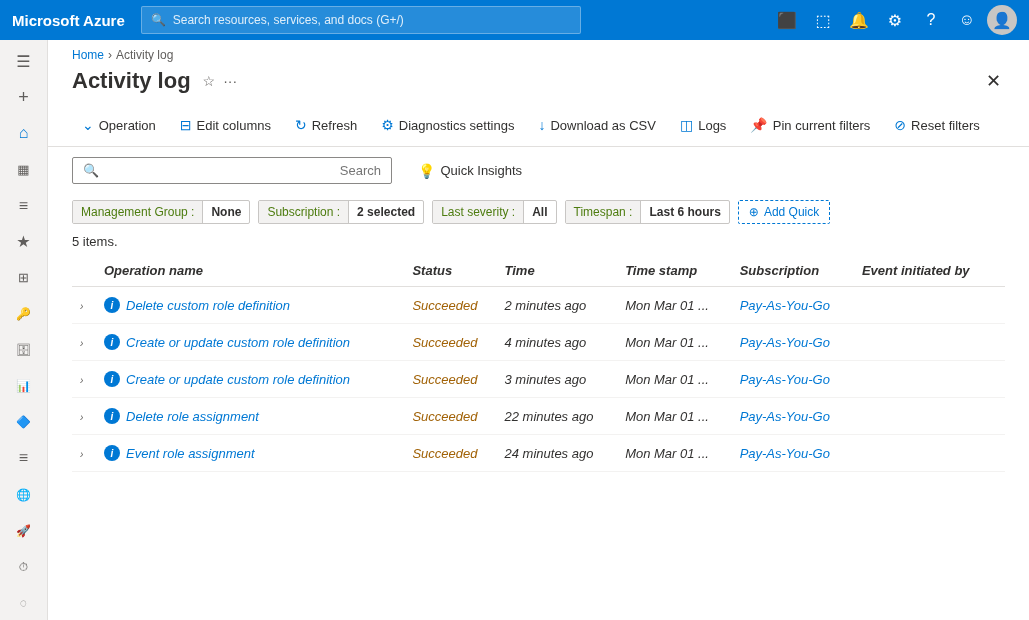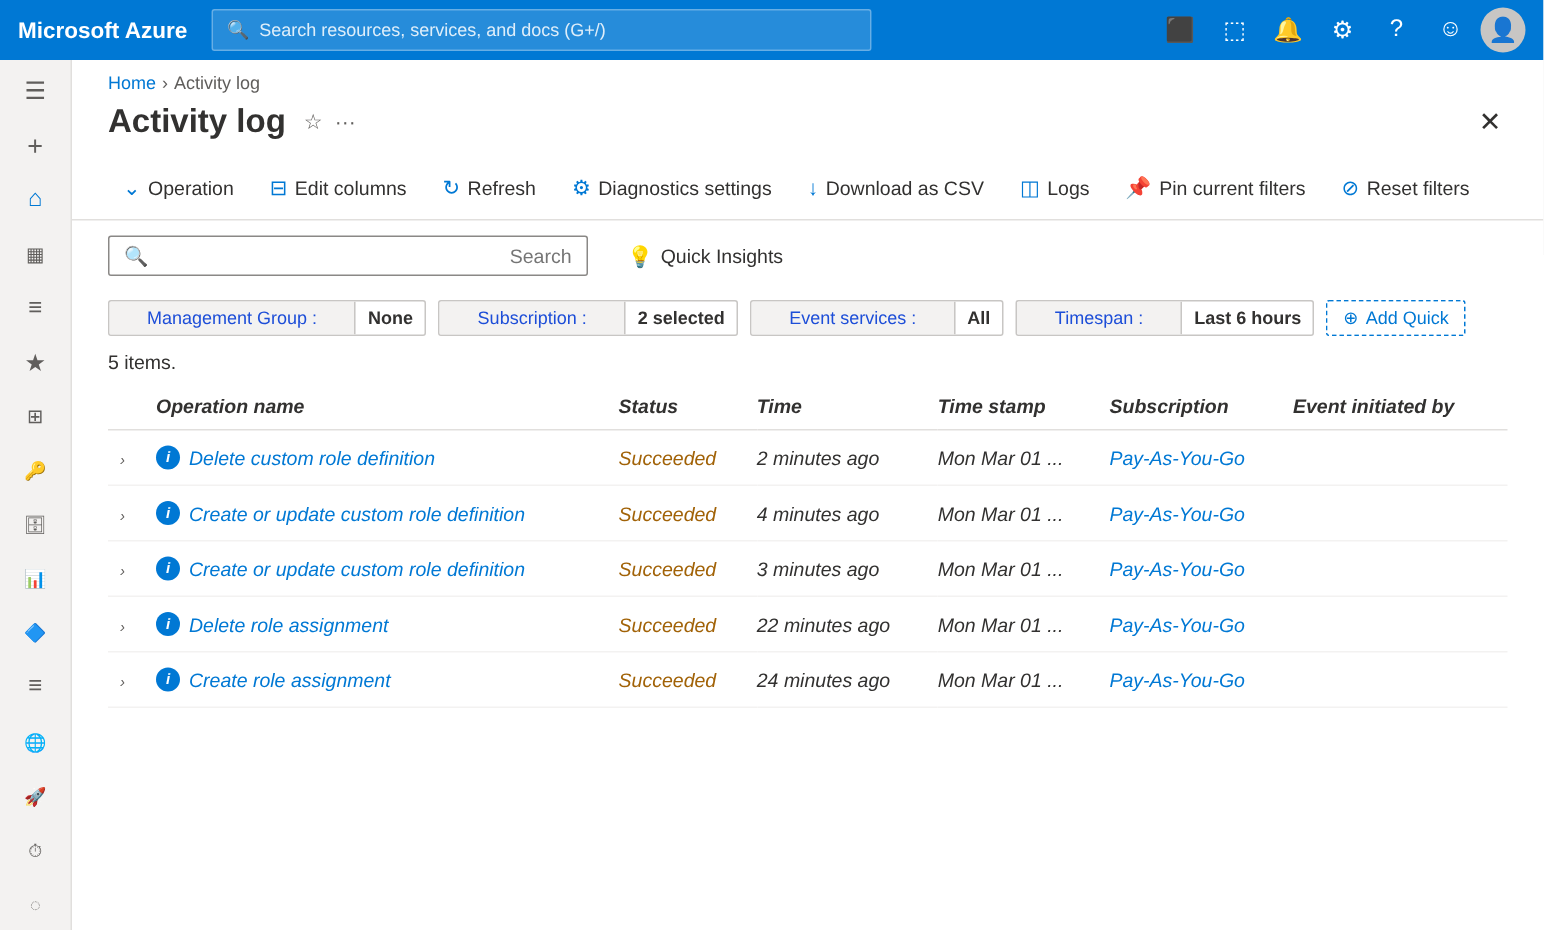--- a/index.html
+++ b/index.html
@@ -222,22 +222,22 @@
       align-items: center;
       gap: 0;
       border: 1px solid #c8c6c4;
       border-radius: 2px;
       font-size: 12px;
       cursor: pointer;
       background: white;
       overflow: hidden;
     }
     .chip-label {
-      padding: 4px 25px;
-      color: #1d4ed8;
+      padding: 4px 8px;
+      color: #4d7c0f;
       background: #f3f2f1;
       border-right: 1px solid #c8c6c4;
       white-space: nowrap;
     }
     .chip-value {
       padding: 4px 8px;
       color: #323130;
       font-weight: 600;
       white-space: nowrap;
     }
@@ -459,21 +459,21 @@
     <div class="filter-bar">
       <div class="filter-chip">
         <span class="chip-label">Management Group :</span>
         <span class="chip-value">None</span>
       </div>
       <div class="filter-chip">
         <span class="chip-label">Subscription :</span>
         <span class="chip-value">2 selected</span>
       </div>
       <div class="filter-chip">
-        <span class="chip-label">Event services :</span>
+        <span class="chip-label">Last severity :</span>
         <span class="chip-value">All</span>
       </div>
       <div class="filter-chip">
         <span class="chip-label">Timespan :</span>
         <span class="chip-value">Last 6 hours</span>
       </div>
       <button class="add-filter-btn">
         <span>⊕</span>
         <span>Add Quick</span>
       </button>
@@ -559,21 +559,21 @@
       <td class="subscription-link">Pay-As-You-Go</td>
       <td></td>
     </tr>
             <tr>
       <td style="padding-left:8px;">
         <span class="row-expand">›</span>
       </td>
       <td>
         <div class="op-name-cell">
           <span class="row-info-icon">i</span>
-          <a href="#" class="link-blue">Create role assignment</a>
+          <a href="#" class="link-blue">Event role assignment</a>
         </div>
       </td>
       <td class="status-success">Succeeded</td>
       <td>24 minutes ago</td>
       <td>Mon Mar 01 ...</td>
       <td class="subscription-link">Pay-As-You-Go</td>
       <td></td>
     </tr>
           </tbody>
       </table>

